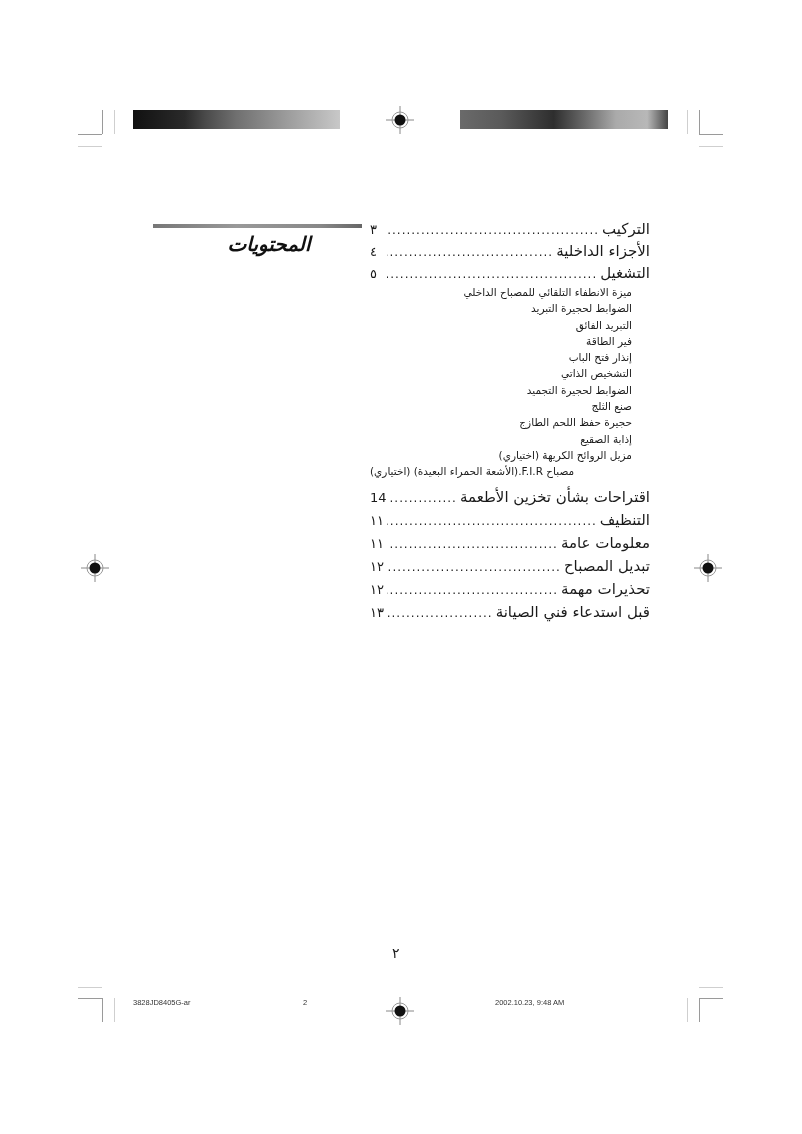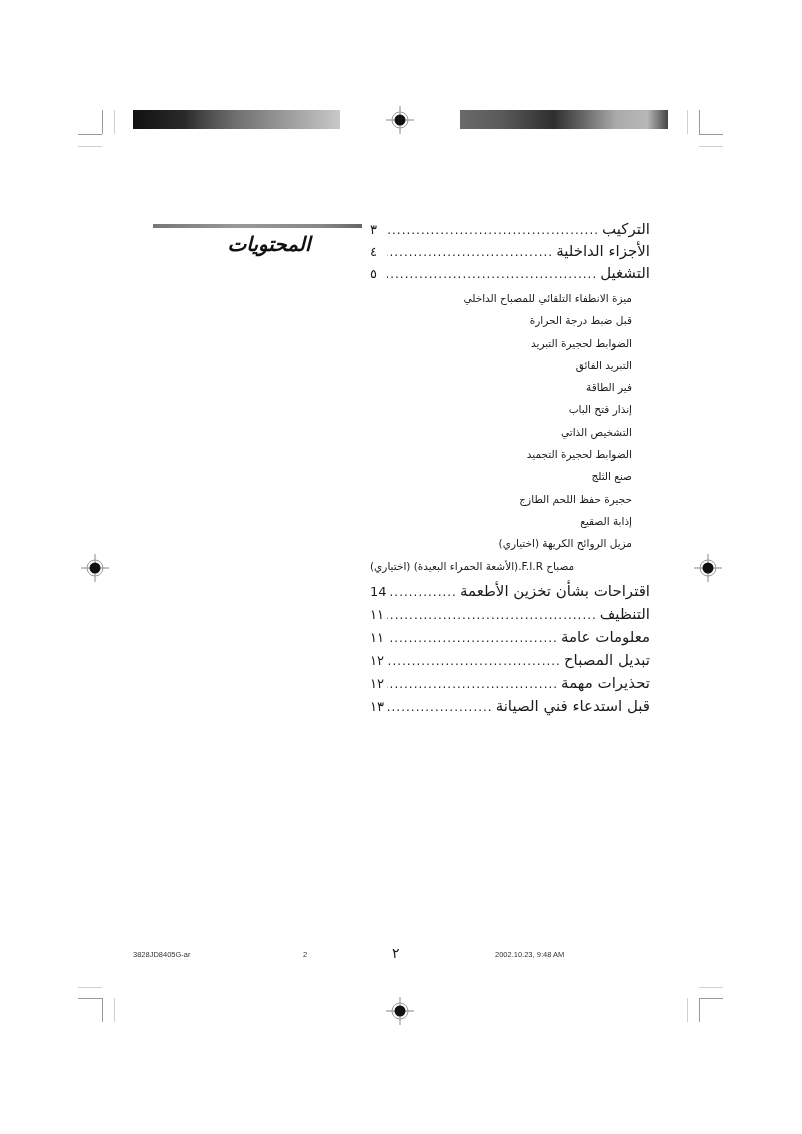--- a/index.html
+++ b/index.html
@@ -33,31 +33,31 @@
     font-family: "DejaVu Sans", sans-serif; font-weight: bold; font-style: italic;
     font-size: 20px; color: #111; direction: rtl;
   }
   
   .toc { position: absolute; left: 370px; top: 220px; width: 280px; direction: rtl; }
   .toc-row {
     display: flex; flex-direction: row; align-items: baseline; white-space: nowrap;
   }
   .toc-row.main { height: 22px; font-size: 15px; }
   .toc-row.main .lbl { font-weight: normal; }
-  .toc-row.sub { height: 16.3px; font-size: 10.5px; padding-right: 18px; margin-top: 6px; }
+  .toc-row.sub { height: 16.3px; font-size: 10.5px; padding-right: 18px; }
   .toc-row.tall { height: 23px; font-size: 15px; }
   .toc-row .dots {
     flex: 1; overflow: hidden; margin: 0 3px; font-size: 12px; letter-spacing: 1px; color: #222;
   }
   .toc-row .dots::before {
     content: "................................................................................................................";
   }
   .toc-row .num { font-size: 13px; min-width: 14px; text-align: left; }
   .page-num { position: absolute; left: 392px; top: 945px; font-size: 14px; direction: rtl; }
-  .slug { position: absolute; top: 950px; font-family: "Liberation Sans", sans-serif; font-size: 7.5px; color: #333; }
+  .slug { position: absolute; top: 998px; font-family: "Liberation Sans", sans-serif; font-size: 7.5px; color: #333; }
 </style>
 </head>
 <body>
 
 <div>
   <div class="crop-v" style="left:102px; top:110px; height:24px;"></div>
   <div class="crop-v light" style="left:114px; top:110px; height:24px;"></div>
   <div class="crop-h" style="left:78px; top:134px; height:1px; width:24px;"></div>
   <div class="crop-h light" style="left:78px; top:146px; width:24px;"></div>
 </div>
@@ -122,23 +122,20 @@
   <div class="toc-row main">
       <span class="lbl">التشغيل</span>
       <span class="dots"></span>
       <span class="num">٥</span>
     </div>
 
   <div class="toc-row sub">
       <span>ميزة الانطفاء التلقائي للمصباح الداخلي</span>
     </div>
   <div class="toc-row sub">
-      <span>قبل ضبط درجة الحرارة</span>
-    </div>
-  <div class="toc-row sub">
       <span>الضوابط لحجيرة التبريد</span>
     </div>
   <div class="toc-row sub">
       <span>التبريد الفائق</span>
     </div>
   <div class="toc-row sub">
       <span>فير الطاقة</span>
     </div>
   <div class="toc-row sub">
       <span>إنذار فتح الباب</span>

